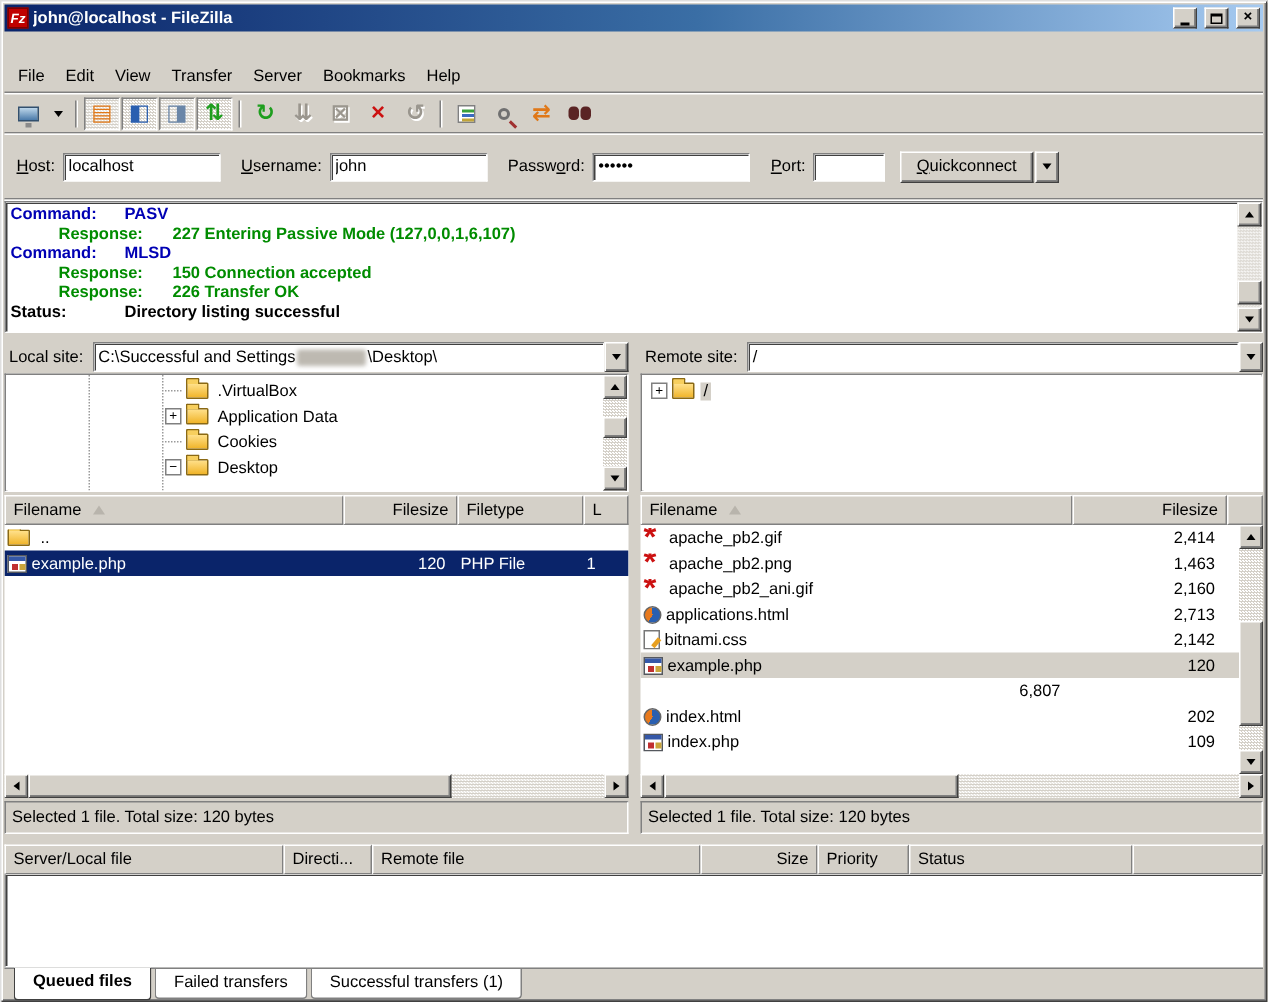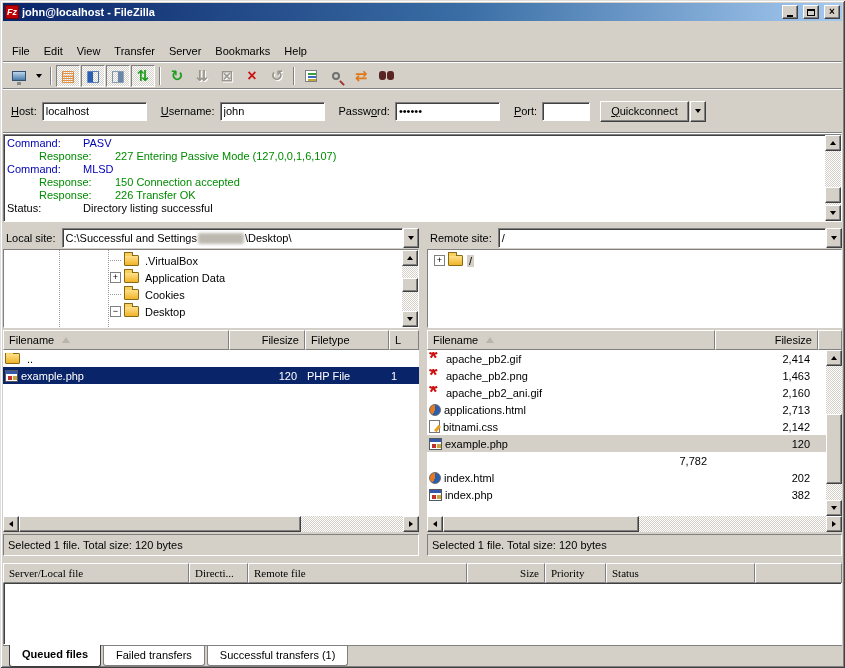--- a/index.html
+++ b/index.html
@@ -73,21 +73,21 @@
   .qgap { width:14px; flex:none; }
   .tfield { height:19px; font-family:inherit; font-size:11px; padding:1px 3px;
     border:1px solid; border-color:#808080 #fff #fff #808080; box-shadow:inset 1px 1px 0 #404040; background:#fff; outline:none; }
   .qc-btn { height:21px; padding:2px 10px; font-family:inherit; font-size:11px; cursor:default; }
   .qc-drop { width:16px; height:21px; display:flex; align-items:center; justify-content:center; margin-left:1px; }
   .tri-down { width:0; height:0; border-left:3px solid transparent; border-right:3px solid transparent; border-top:4px solid #000; }
 
   
   .logwrap { height:88px; flex:none; display:flex; background:#fff; }
   .logbody { flex:1; padding:2px 0 0 3px; overflow:hidden; }
-  .log-line { display:flex; line-height:13px; white-space:nowrap; }
+  .log-line { display:flex; line-height:13px; white-space:nowrap;font-weight:bold; }
   .log-label { width:76px; flex:none; }
   .log-line.command { color:#0000b4; }
   .log-line.response { color:#008c00;padding-left:32px; }
   .log-line.status { color:#000; }
 
   
   .vscroll { width:16px; flex:none; display:flex; flex-direction:column;
     background-image: conic-gradient(#fff 25%, #d4d0c8 0 50%, #fff 0 75%, #d4d0c8 0); background-size:2px 2px; }
   .hscroll { height:16px; flex:none; display:flex;
     background-image: conic-gradient(#fff 25%, #d4d0c8 0 50%, #fff 0 75%, #d4d0c8 0); background-size:2px 2px; }
@@ -160,21 +160,21 @@
   .fi-app::after { content:""; position:absolute; left:2px; top:5px; width:4px; height:4px; background:#c03030; box-shadow:5px 0 0 #caa53a; }
   .fi-ff { width:12px; height:12px; border-radius:50%; border:1px solid #666;
      background: conic-gradient(from 210deg, #e87a1e 0 150deg, #2a5fb0 0); }
   .fi-css { width:11px; height:13px; background:#fff; border:1px solid #777; position:relative; }
   .fi-css::after { content:""; position:absolute; right:0px; bottom:0px; width:3px; height:7px; background:#e8a020; transform:rotate(40deg); }
 
   .statusline { height:22px; flex:none; display:flex; align-items:center; padding:0 4px;
      border:1px solid; border-color:#808080 #fff #fff #808080; background:#d4d0c8; margin-top:2px; }
 
   
-  .queue-header { height:20px; display:flex; background:#d4d0c8; flex:none;font-family:Liberation Serif, serif; }
+  .queue-header { height:20px; display:flex; background:#d4d0c8; flex:none; }
   .queue-body { height:62px; background:#fff; flex:none;
      border:1px solid; border-color:#808080 #fff #fff #808080; box-shadow:inset 1px 1px 0 #404040; border-top:none; }
   .qcol-0{width:186px;} .qcol-1{width:59px;} .qcol-2{width:219px;} .qcol-3{width:78px;} .qcol-4{width:61px;} .qcol-5{width:149px;} .qcol-6{flex:1;}
 
   .tabs-row { height:22px; flex:none; display:flex; align-items:flex-start; padding-left:6px; gap:2px; border-top:1px solid #808080; }
   .tab { height:20px; padding:3px 12px 0; background:#ffffff; border:1px solid #808080; border-top:none;
      border-radius:0 0 3px 3px; white-space:nowrap; }
   .tab.active { background:#fff; font-weight:bold; border-color:#404040; height:22px; position:relative; top:-1px; z-index:2; }
   .tabs-filler { flex:none; height:11px; }
 
@@ -527,37 +527,37 @@
           </div>
           <div class="frow grid-remote sel-inactive">
             <span class="name">
                 <span class="fi fi-app"></span>
                 <span>example.php</span>
               </span>
             <span class="num">120</span>
               <span></span>
           </div>
           <div class="frow grid-remote">
-            <span class="num">7,782</span>
+            <span class="num">6,807</span>
               <span></span>
           </div>
           <div class="frow grid-remote">
             <span class="name">
                 <span class="fi fi-ff"></span>
                 <span>index.html</span>
               </span>
             <span class="num">202</span>
               <span></span>
           </div>
           <div class="frow grid-remote">
             <span class="name">
                 <span class="fi fi-app"></span>
                 <span>index.php</span>
               </span>
-            <span class="num">382</span>
+            <span class="num">109</span>
               <span></span>
           </div>
         </div>
         <div class="vscroll">
           <span class="sb-btn">
               <span class="arr-up"></span>
             </span>
           <span class="sb-track">
               <span class="sb-thumb" style="left:0;right:0;top:48px;height:70px"></span>
             </span>

